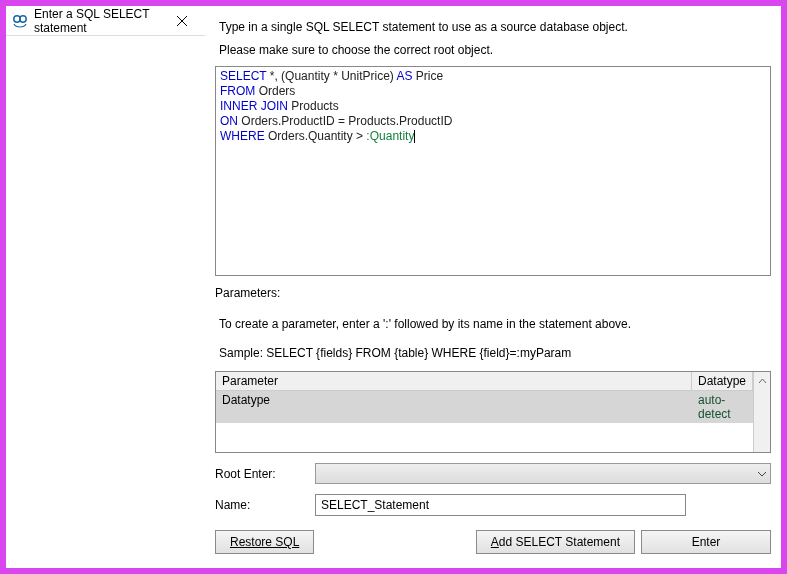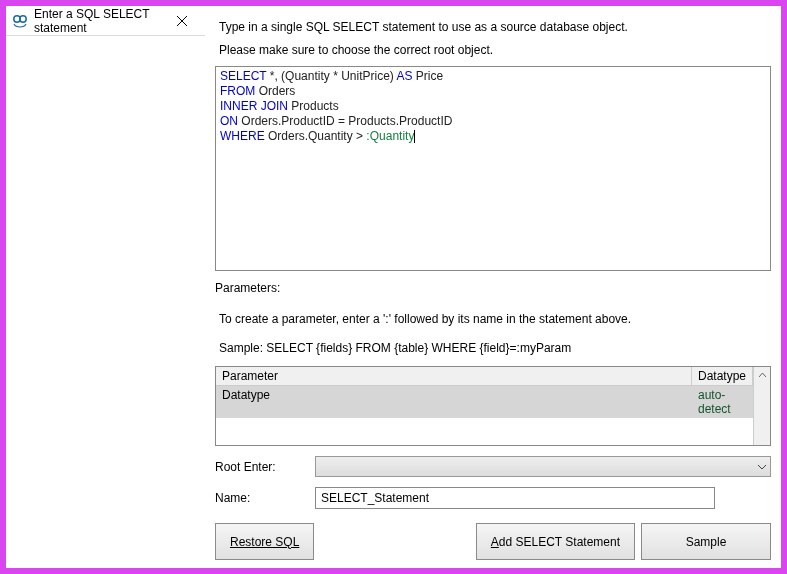--- a/index.html
+++ b/index.html
@@ -124,35 +124,35 @@
     background:linear-gradient(#eee,#ddd);
     border:1px solid #999;
     display:flex;
     align-items:center;
     justify-content:flex-end;
     padding:0 4px;
     cursor:pointer;
   }
   .combo .chev { font-size:9px;color:#444;}
   .text-input {
-    width:400px;
+    width:371px;
     height:22px;
     border:1px solid #888;
     padding:2px 5px;
     font-family:inherit;
     font-size:12px;
     background:#fff;
   }
   .button-row {
     display:flex;
     margin-top:14px;
     align-items:center;
   }
   .btn {
-    height:37px;
+    height:24px;
     min-width:85px;
     padding:0 14px;
     background:linear-gradient(#f5f5f5,#e1e1e1);
     border:1px solid #8a8a8a;
     font-family:inherit;
     font-size:12px;
     cursor:pointer;
   }
   .spacer { flex:1; }
   .btn + .btn { margin-left:6px; }
@@ -224,16 +224,16 @@
 
     <div class="form-row">
       <label>Name:</label>
       <input class="text-input" type="text" value="SELECT_Statement" style="">
     </div>
 
     <div class="button-row">
       <button class="btn"><span class="u">Restore SQL</span></button>
       <div class="spacer"></div>
       <button class="btn" style="min-width:140px"><span></span><span class="u">A</span><span>dd SELECT Statement</span></button>
-      <button class="btn" style="min-width:130px">Sample</button>
+      <button class="btn" style="min-width:130px">Enter</button>
     </div>
   </div>
 </div>
 
 </body></html>

